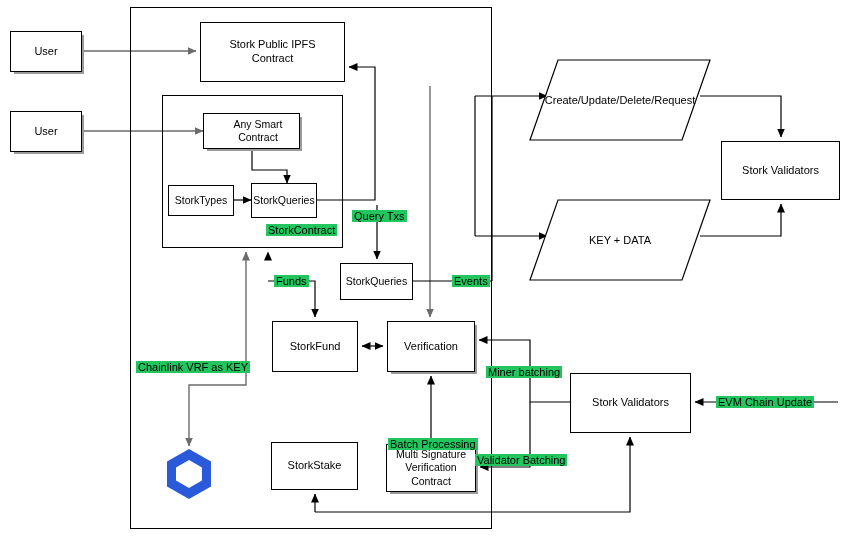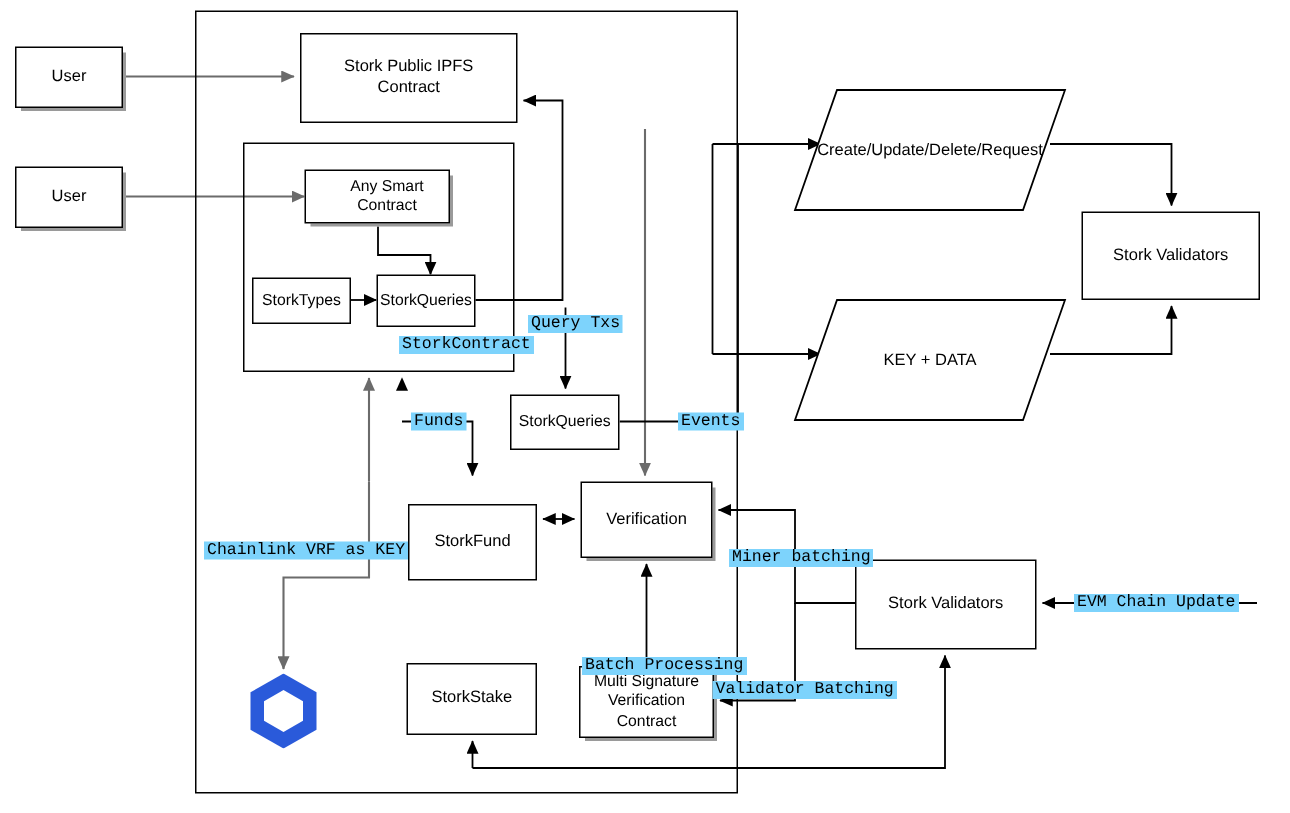--- a/index.html
+++ b/index.html
@@ -6,22 +6,22 @@
   html,body{margin:0;padding:0;background:#ffffff;}
   body{font-family:"Liberation Sans","DejaVu Sans",sans-serif;}
   #canvas{position:relative;width:860px;height:542px;background:#ffffff;overflow:hidden;}
   svg#wires{position:absolute;left:0;top:0;width:860px;height:542px;}
 
   .node{position:absolute;box-sizing:border-box;display:flex;align-items:center;
         justify-content:center;text-align:center;background:#ffffff;
         border:1px solid #000000;color:#000000;font-size:11px;line-height:1.25;}
   .node.shadow{box-shadow:3px 3px 0 -1px #9a9a9a;}
   .container{position:absolute;box-sizing:border-box;border:1px solid #000000;background:transparent;}
-  .label{position:absolute;font-size:11px;color:#000000;background:#7dd3fc;
-         white-space:nowrap;padding:0 2px;line-height:1.1;font-family:Liberation Mono, monospace;}
+  .label{position:absolute;font-size:11px;color:#000000;background:#22c55e;
+         white-space:nowrap;padding:0 2px;line-height:1.1;}
   .para{position:absolute;box-sizing:border-box;}
   .para svg{position:absolute;left:0;top:0;overflow:visible;}
   .para .ptext{position:absolute;left:0;top:0;width:100%;height:100%;
        display:flex;align-items:center;justify-content:center;font-size:11px;color:#000;}
   .chainlink{position:absolute;}
 </style>
 </head>
 <body>
 
 <div id="canvas">
@@ -115,21 +115,21 @@
   </div>
 
   <div class="node shadow" style="left:203px;top:113px;width:97px;height:36px;font-size:10.5px;padding-left:13px;">Any Smart Contract</div>
 
   <div class="node" style="left:168px;top:185px;width:66px;height:31px;font-size:10.5px;">StorkTypes</div>
 
   <div class="node" style="left:251px;top:183px;width:66px;height:35px;font-size:10.5px;">StorkQueries</div>
 
   <div class="node" style="left:340px;top:263px;width:73px;height:37px;font-size:10.5px;">StorkQueries</div>
 
-  <div class="node" style="left:272px;top:321px;width:86px;height:51px;margin-top:15px;">StorkFund</div>
+  <div class="node" style="left:272px;top:321px;width:86px;height:51px;">StorkFund</div>
 
   <div class="node shadow" style="left:387px;top:321px;width:88px;height:51px;">Verification</div>
 
   <div class="node" style="left:271px;top:442px;width:87px;height:48px;">StorkStake</div>
 
   <div class="node shadow" style="left:386px;top:444px;width:90px;height:48px;flex-direction:column;font-size:10.5px;">
     <span>Multi Signature</span>
     <span>Verification</span>
     <span>Contract</span>
   </div>

